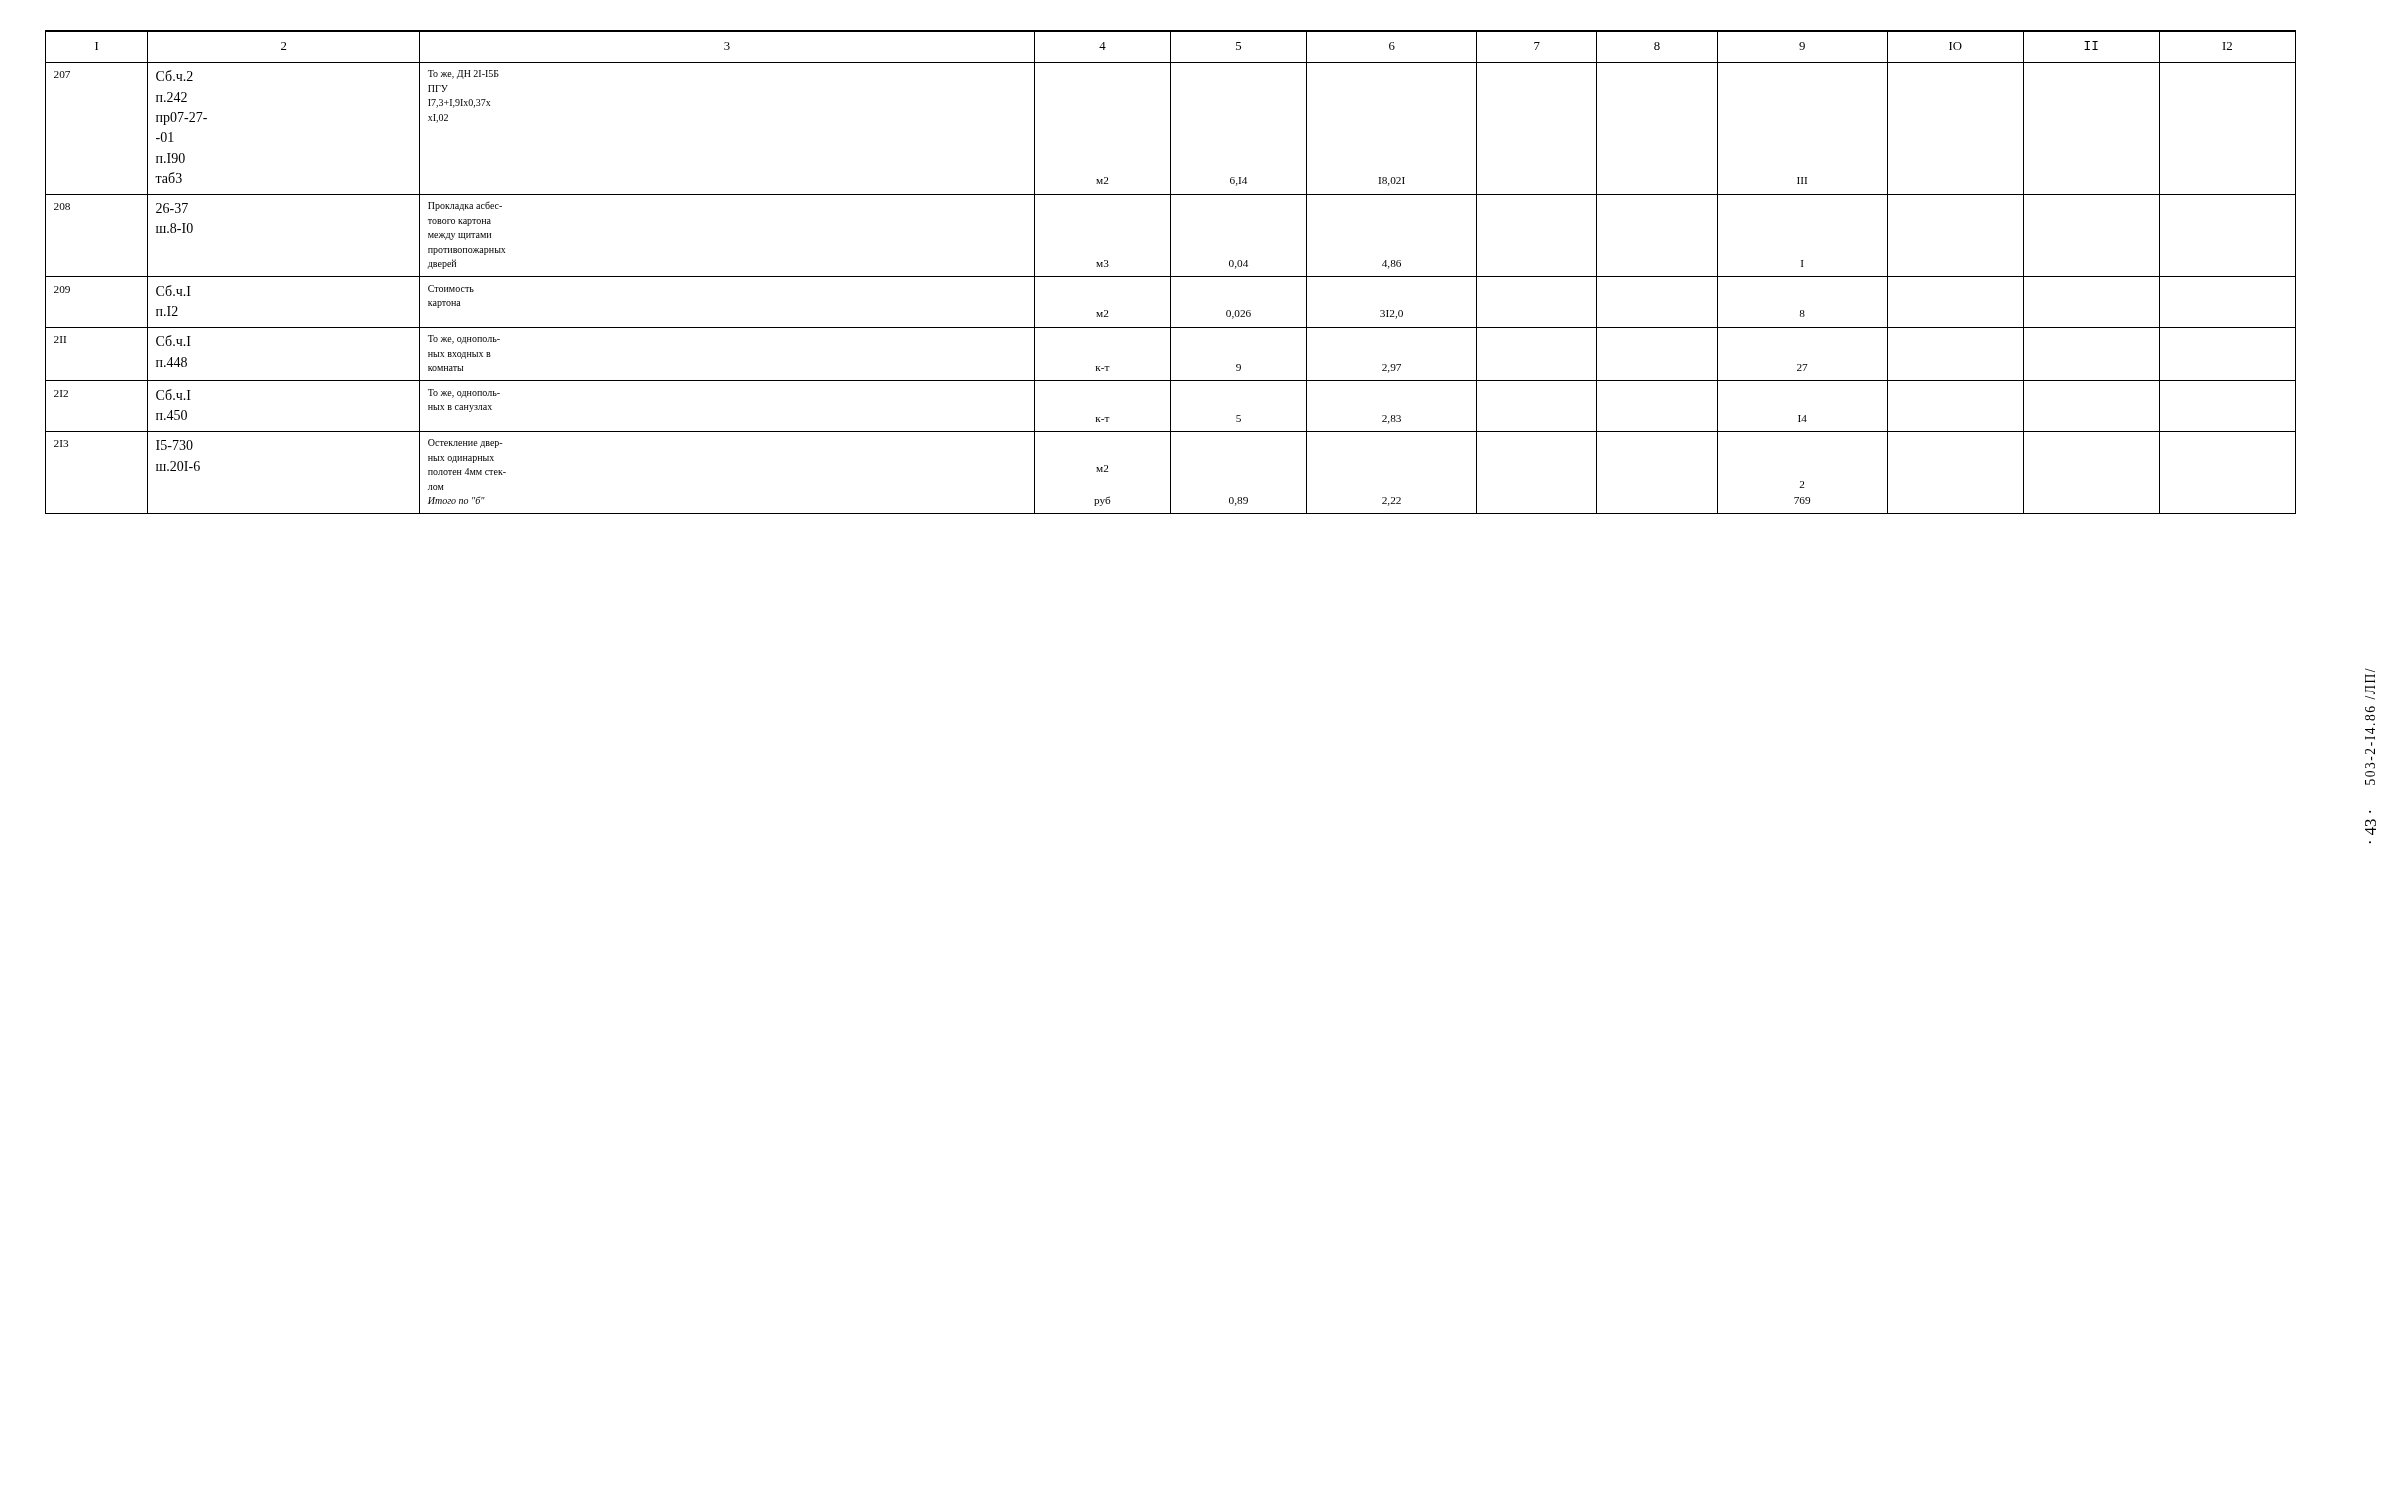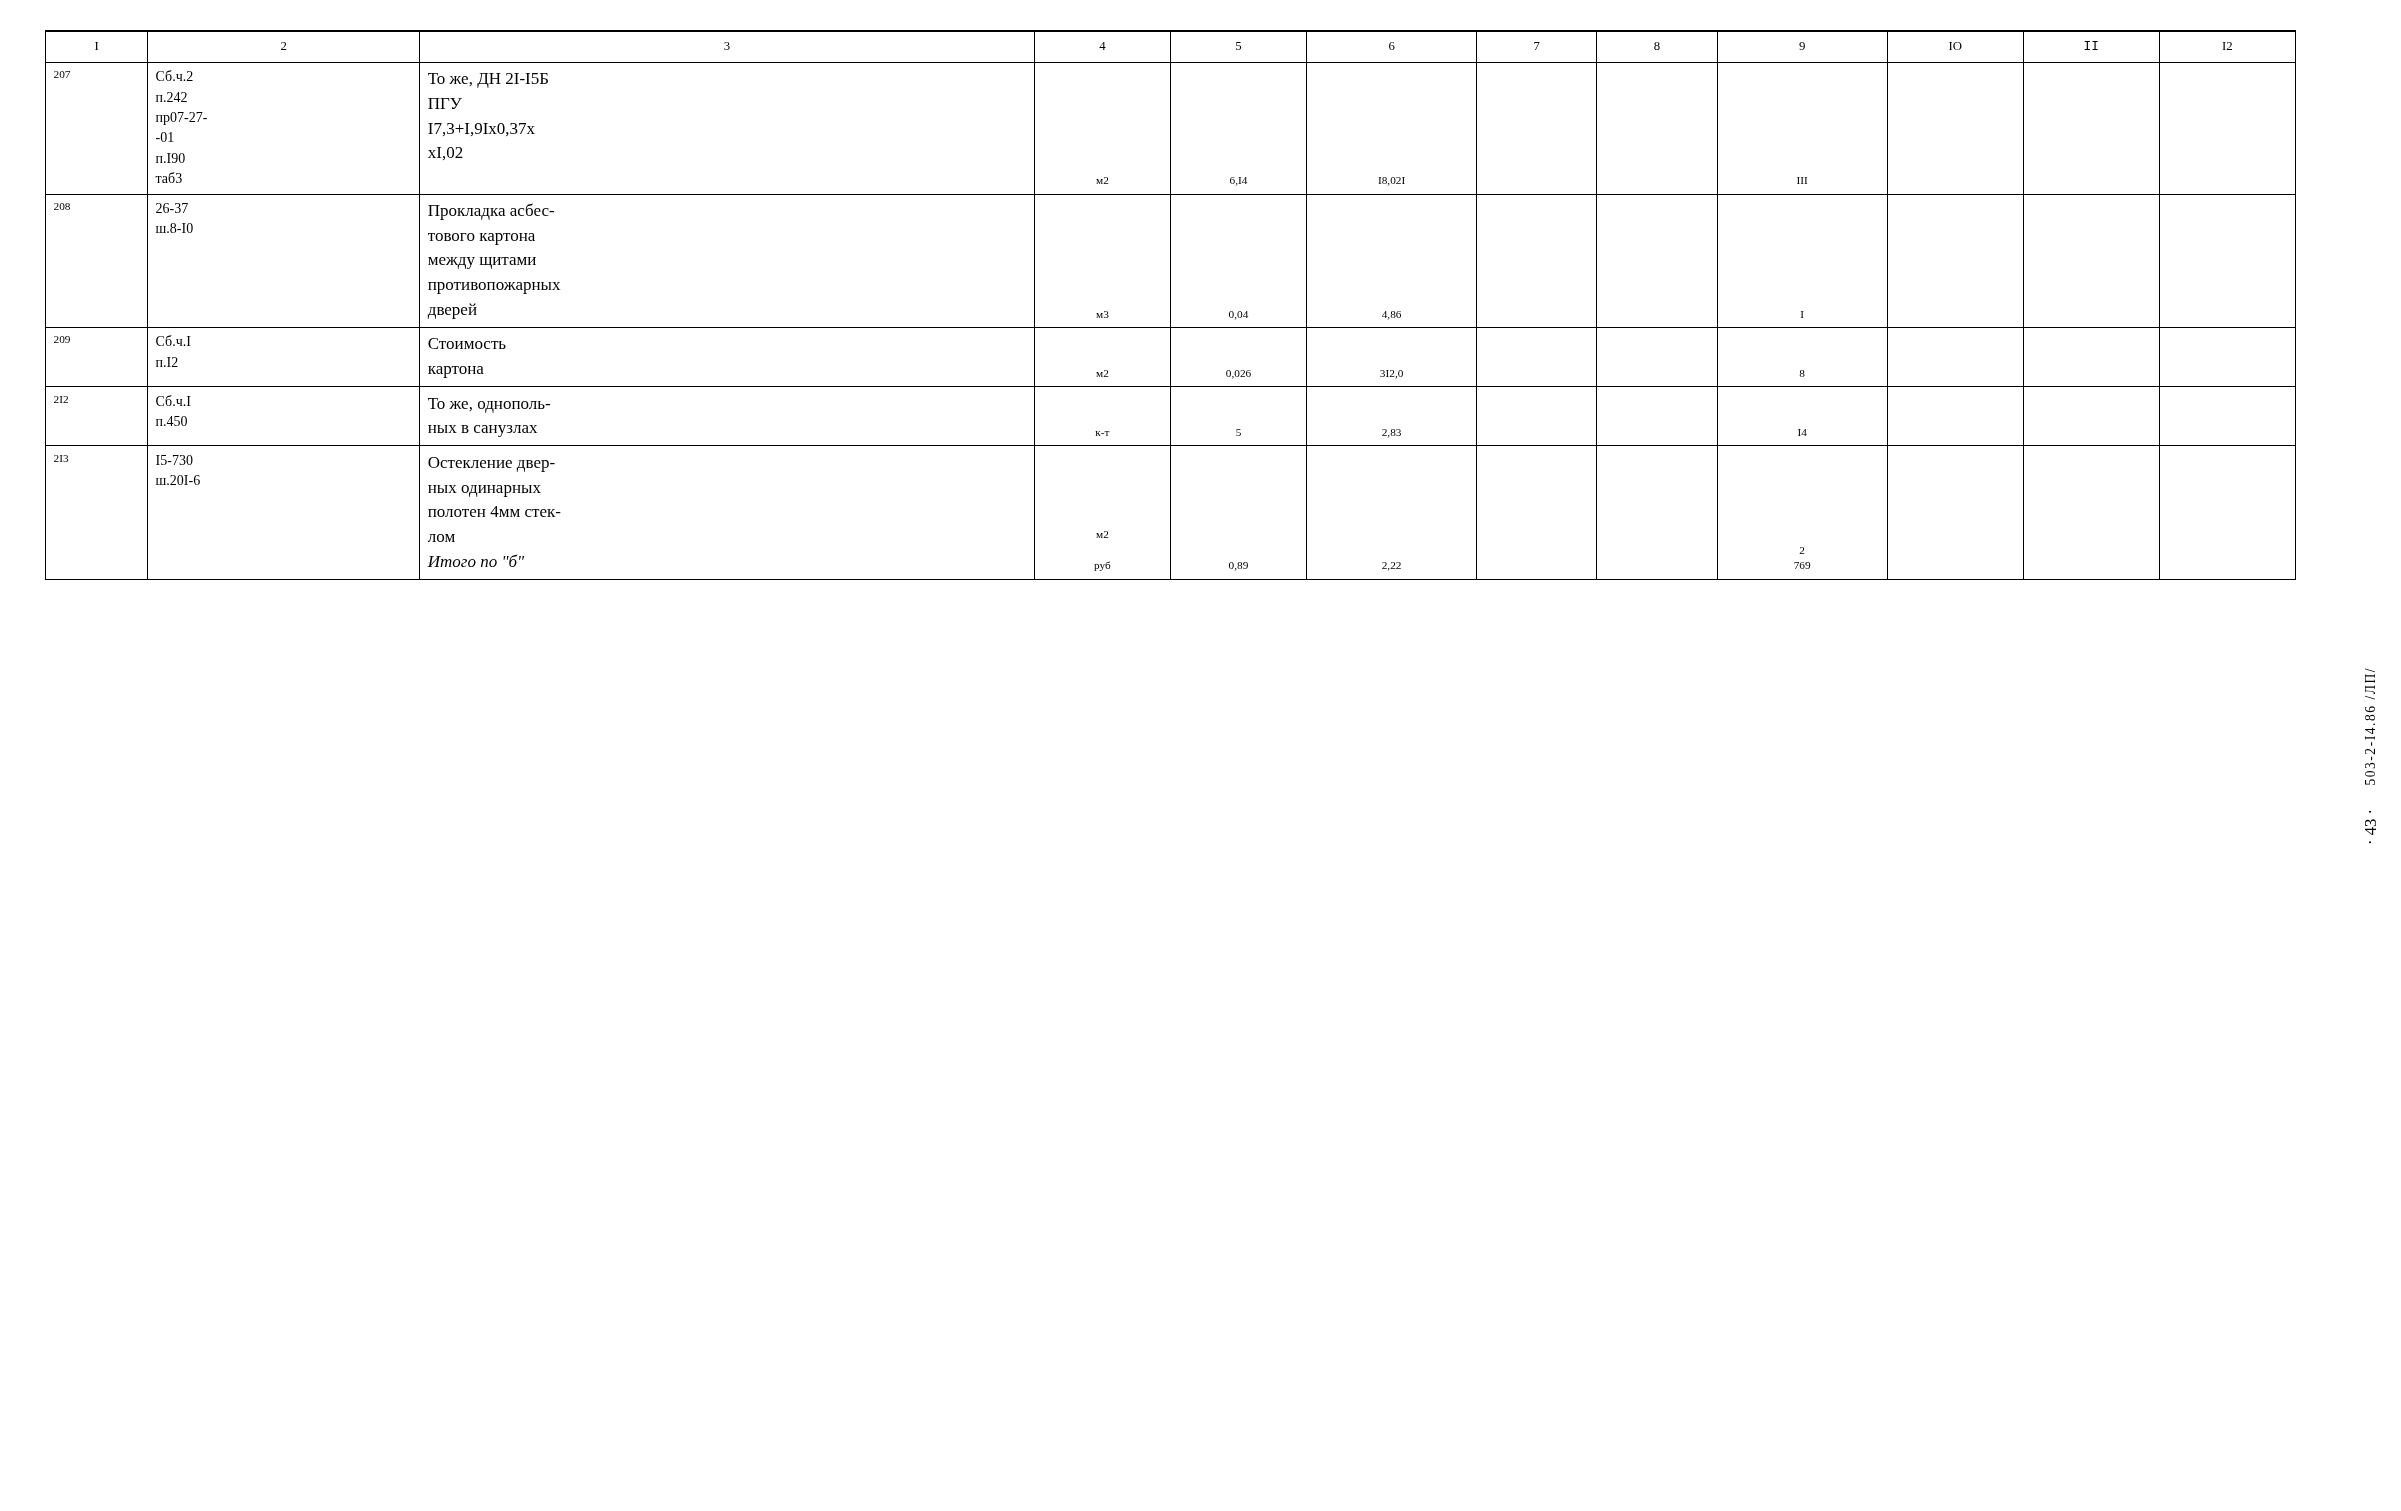--- a/index.html
+++ b/index.html
@@ -98,21 +98,21 @@
     }
 
     .main-table td.ref {
       vertical-align: top;
       font-size: 14px;
       line-height: 1.45;
     }
 
     .main-table td.desc {
       vertical-align: top;
-      font-size: 17px;
+      font-size: 10px;
       line-height: 1.45;
     }
 
     .main-table td.center {
       text-align: center;
       vertical-align: bottom;
     }
 
     .main-table td.val {
       text-align: center;
@@ -208,20 +208,34 @@
         <td class="val center">3I2,0</td>
         <td></td>
         <td></td>
         <td class="val center">8</td>
         <td></td>
         <td></td>
         <td></td>
       </tr>
 
 
+      <tr>
+        <td class="num">2II</td>
+        <td class="ref">Сб.ч.I<br>п.448</td>
+        <td class="desc">То же, однополь-<br>ных входных в<br>комнаты</td>
+        <td class="unit center">к-т</td>
+        <td class="val center">9</td>
+        <td class="val center">2,97</td>
+        <td></td>
+        <td></td>
+        <td class="val center">27</td>
+        <td></td>
+        <td></td>
+        <td></td>
+      </tr>
 
       <tr>
         <td class="num">2I2</td>
         <td class="ref">Сб.ч.I<br>п.450</td>
         <td class="desc">То же, однополь-<br>ных в санузлах</td>
         <td class="unit center">к-т</td>
         <td class="val center">5</td>
         <td class="val center">2,83</td>
         <td></td>
         <td></td>

